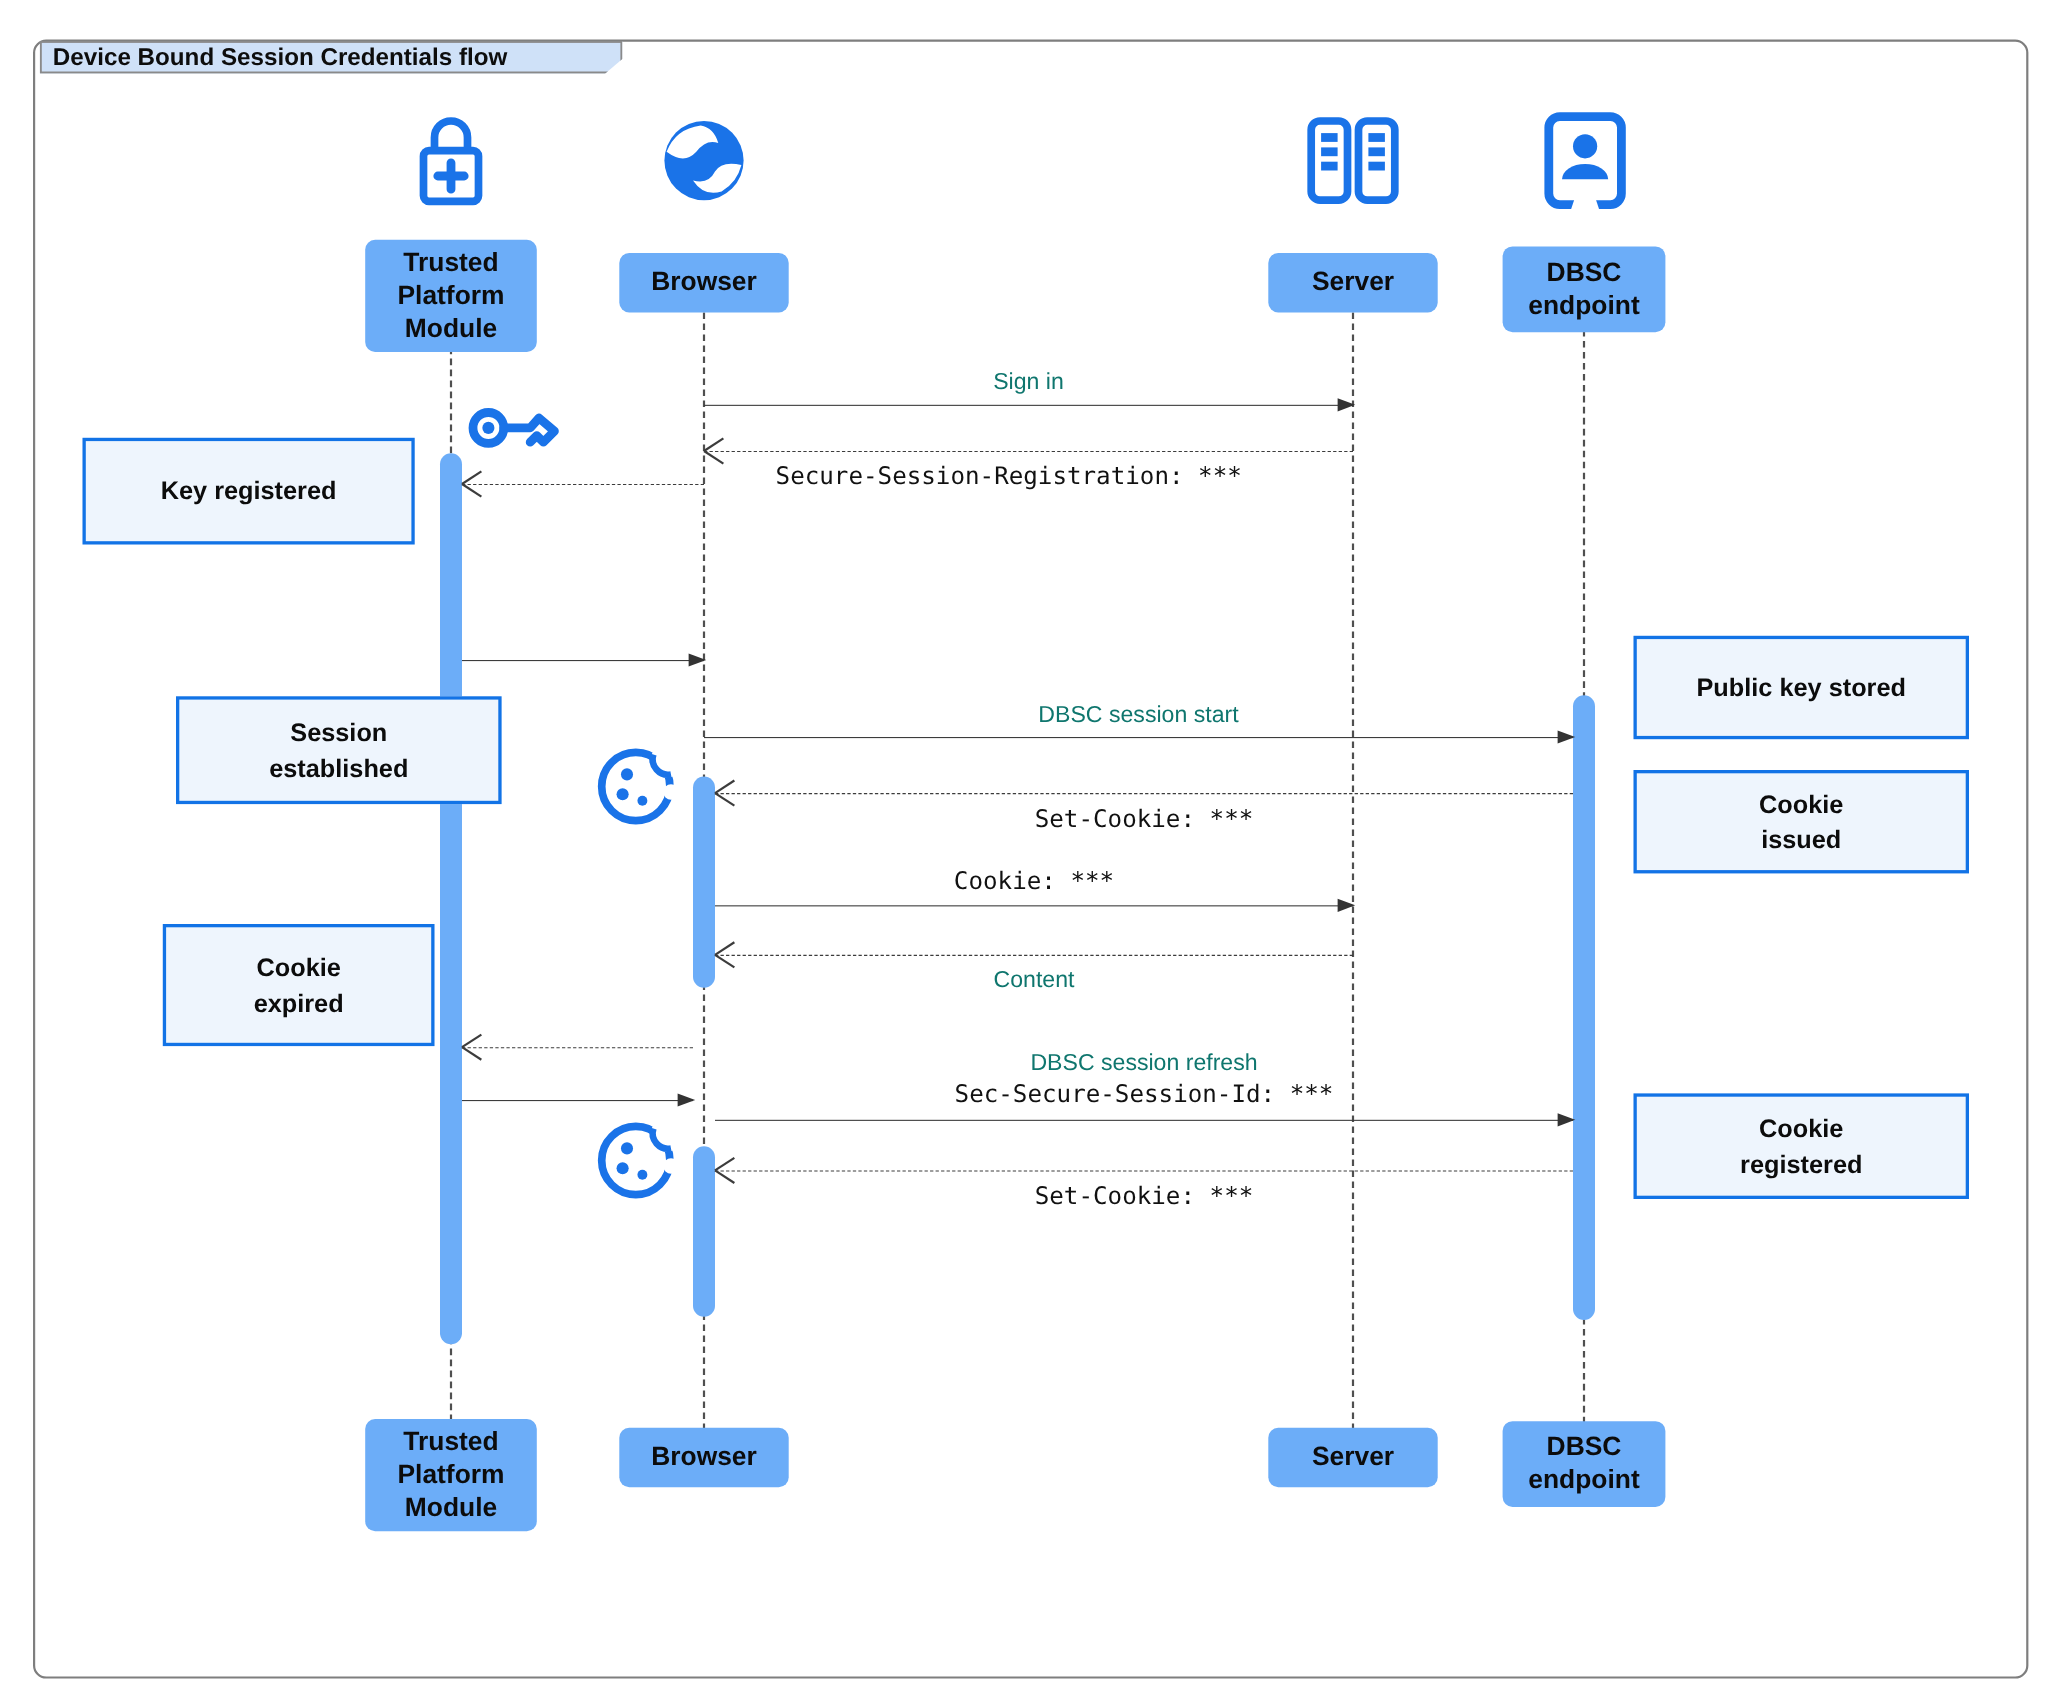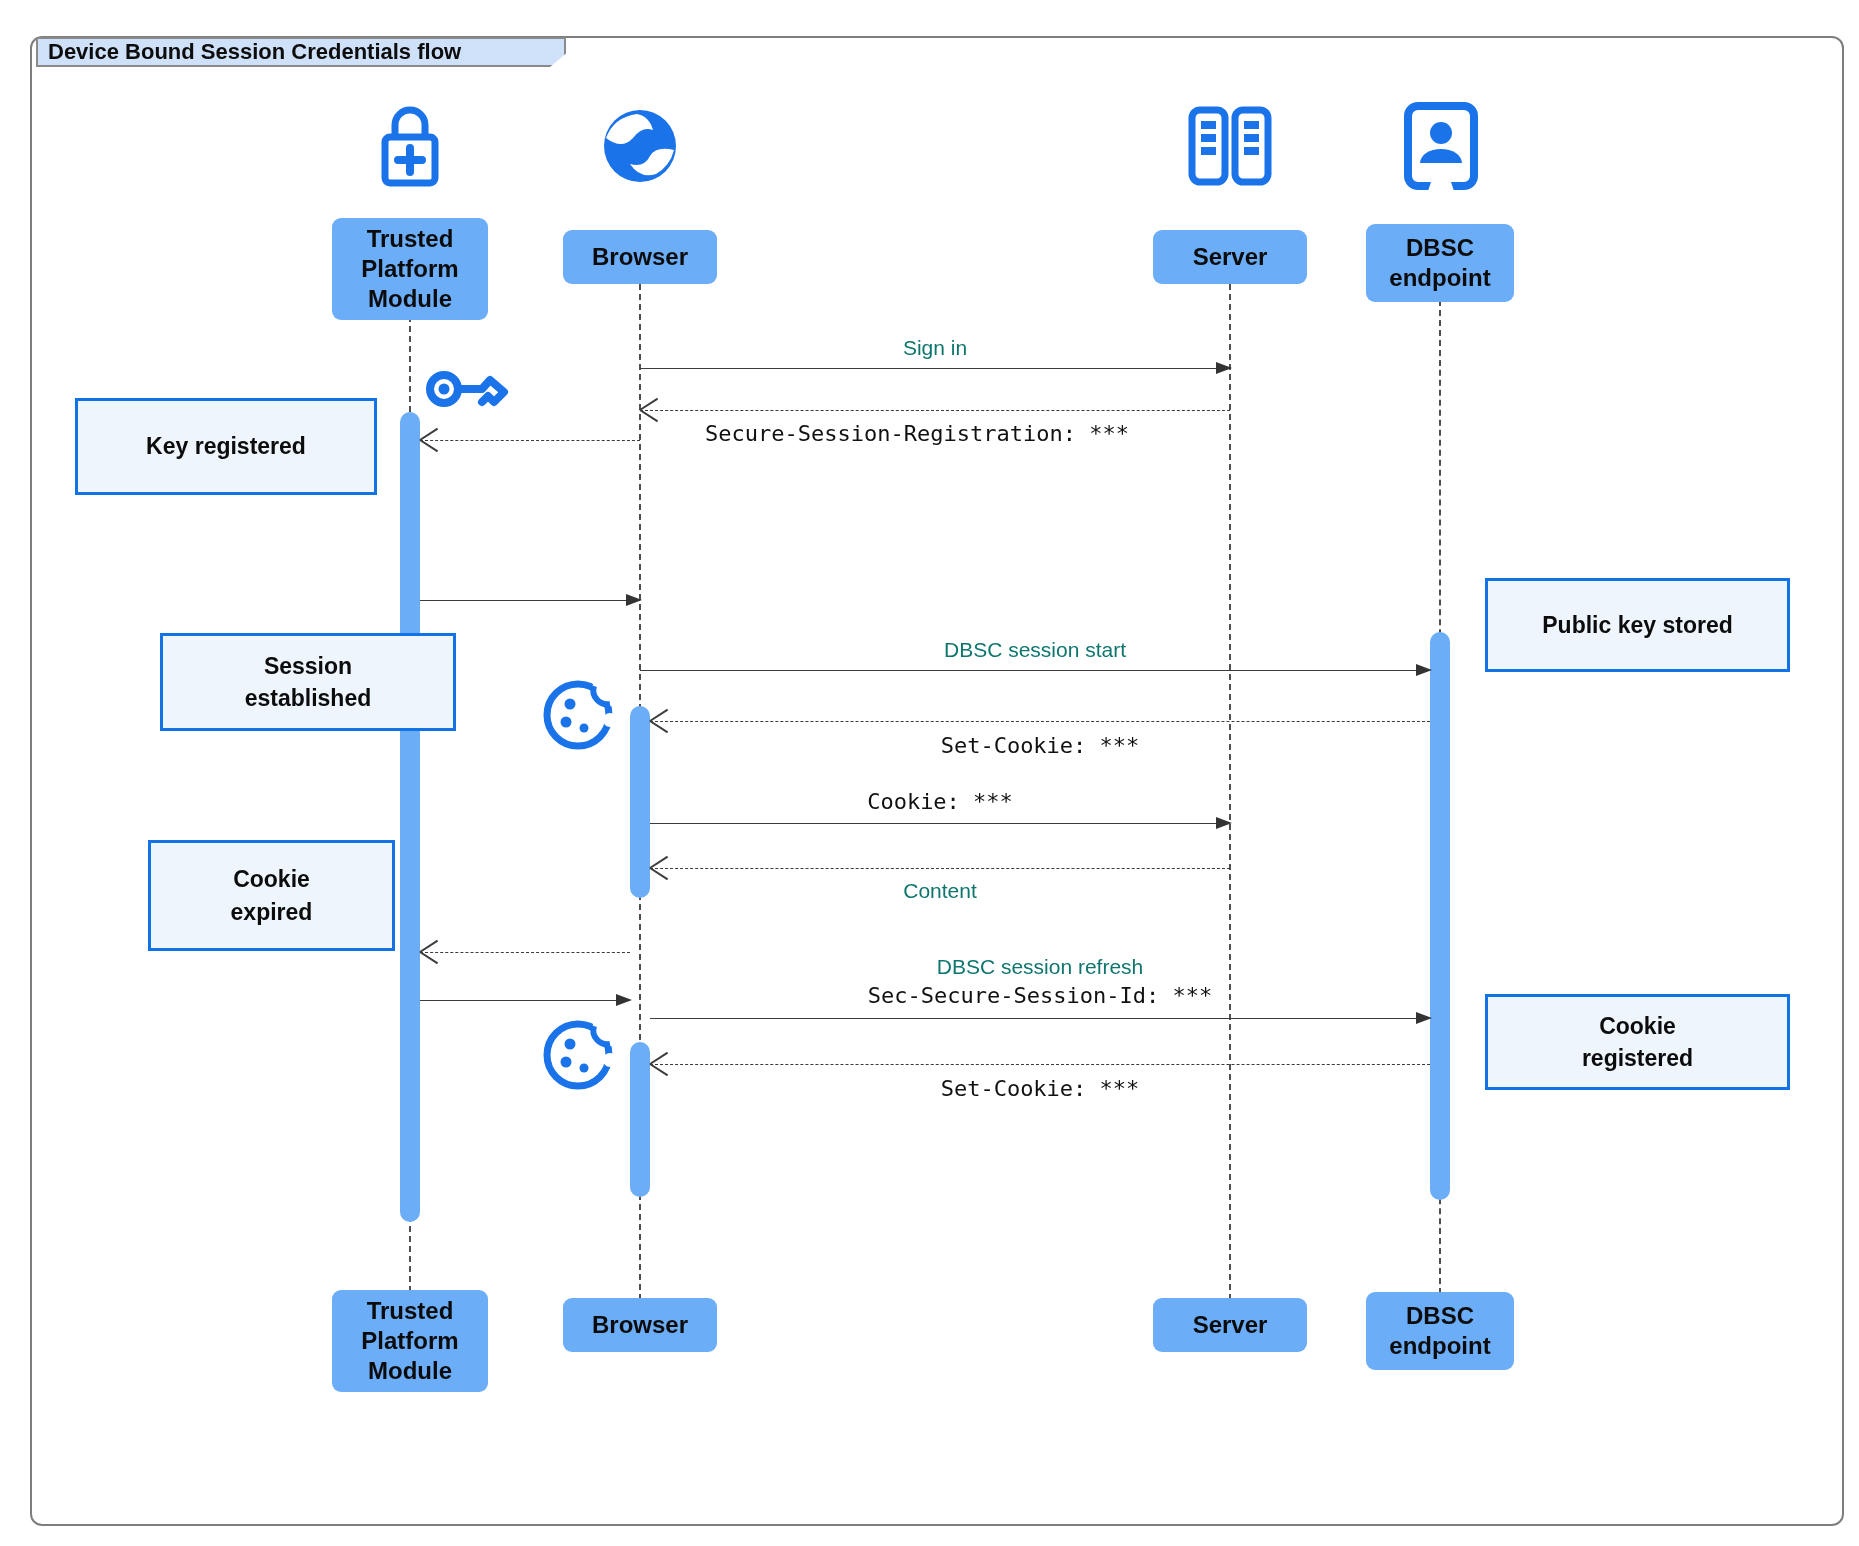--- a/index.html
+++ b/index.html
@@ -205,20 +205,23 @@
   </div>
   <div class="note" style="left:75px;top:398px;width:302px;height:97px;">
     <span class="nt">Key registered</span>
   </div>
   <div class="note" style="left:148px;top:840px;width:247px;height:111px;">
     <span class="nt nw100">Cookie expired</span>
   </div>
   <div class="note" style="left:1485px;top:578px;width:305px;height:94px;">
     <span class="nt">Public key stored</span>
   </div>
+  <div class="note" style="left:1485px;top:700px;width:305px;height:94px;">
+    <span class="nt nw90">Cookie issued</span>
+  </div>
   <div class="note" style="left:1485px;top:994px;width:305px;height:96px;">
     <span class="nt nw120">Cookie registered</span>
   </div>
 
   <div class="actor-box" style="left:332px;top:1290px;width:156px;height:102px;">Trusted Platform Module</div>
   <div class="actor-box" style="left:563px;top:1298px;width:154px;height:54px;">Browser</div>
   <div class="actor-box" style="left:1153px;top:1298px;width:154px;height:54px;">Server</div>
   <div class="actor-box" style="left:1366px;top:1292px;width:148px;height:78px;">DBSC endpoint</div>
 </div>
 

